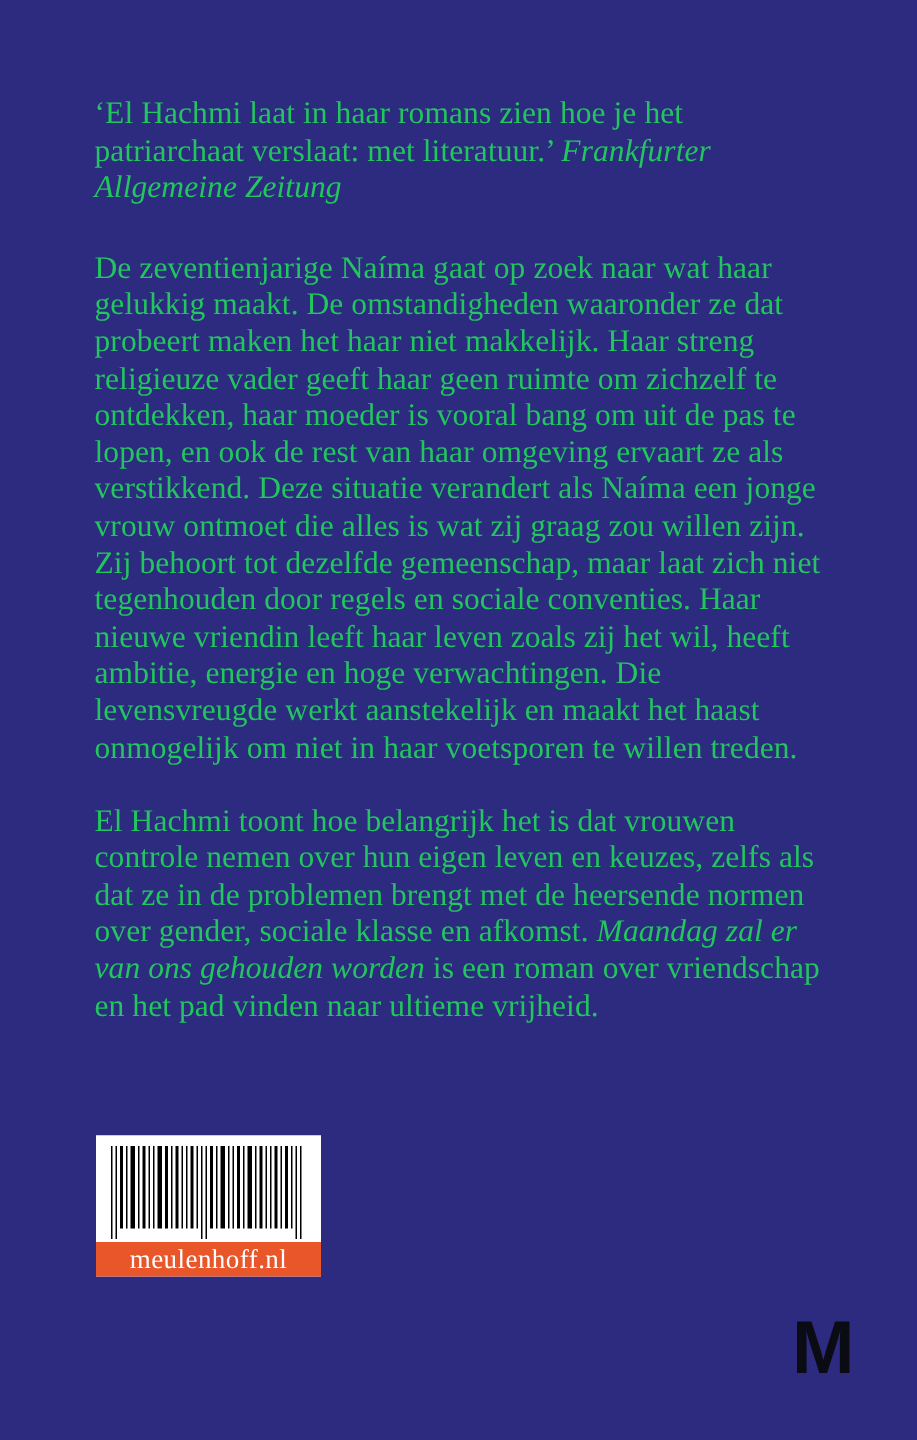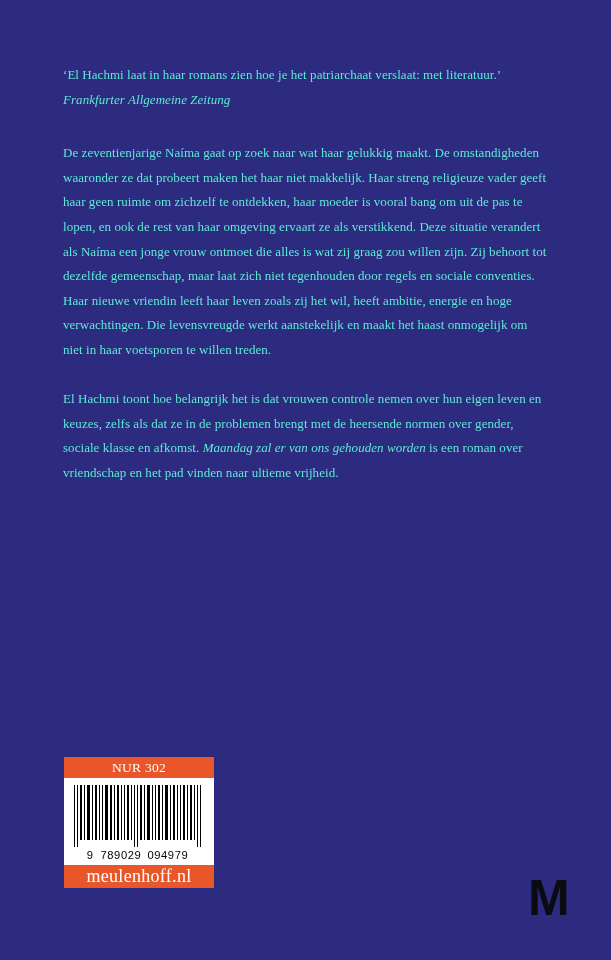--- a/index.html
+++ b/index.html
@@ -23,22 +23,22 @@
 
   
   .text-column {
     position: absolute;
     left: 63px;
     top: 63px;
     width: 487px;
   }
 
   .blurb-para {
-    color: #5eead4;
-    font-size: 13px;
+    color: #22c55e;
+    font-size: 21px;
     line-height: 24.6px;
     margin: 0 0 24.5px 0;
     letter-spacing: 0.05px;
     text-rendering: optimizeLegibility;
     font-family: Liberation Serif, serif;
   }
 
   .blurb-para:last-child {
     margin-bottom: 12px;
   }
@@ -134,21 +134,20 @@
     <p class="blurb-para quote-para"><span>‘El Hachmi laat in haar romans zien hoe je het patriarchaat verslaat: met literatuur.’ </span><span class="src">Frankfurter Allgemeine Zeitung</span></p>
 
     <p class="blurb-para">De zeventienjarige Naíma gaat op zoek naar wat haar gelukkig maakt. De omstandigheden waaronder ze dat probeert maken het haar niet makkelijk. Haar streng religieuze vader geeft haar geen ruimte om zichzelf te ontdekken, haar moeder is vooral bang om uit de pas te lopen, en ook de rest van haar omgeving ervaart ze als verstikkend. Deze situatie verandert als Naíma een jonge vrouw ontmoet die alles is wat zij graag zou willen zijn. Zij behoort tot dezelfde gemeenschap, maar laat zich niet tegenhouden door regels en sociale conventies. Haar nieuwe vriendin leeft haar leven zoals zij het wil, heeft ambitie, energie en hoge verwachtingen. Die levensvreugde werkt aanstekelijk en maakt het haast onmogelijk om niet in haar voetsporen te willen treden.</p>
 
     <p class="blurb-para"><span>El Hachmi toont hoe belangrijk het is dat vrouwen controle nemen over hun eigen leven en keuzes, zelfs als dat ze in de problemen brengt met de heersende normen over gender, sociale klasse en afkomst. </span><span class="booktitle">Maandag zal er van ons gehouden worden</span><span> is een roman over vriendschap en het pad vinden naar ultieme vrijheid.</span></p>
 
   </div>
 
   <div class="barcode-block">
 
-    <div class="nur-band">NUR 302</div>
 
     <div class="barcode-area">
       <svg class="bars" viewBox="0 0 132 62" preserveAspectRatio="none">
         <rect x="0" y="0" width="132" height="62" fill="#ffffff"></rect>
         <g fill="#000000">
           <rect x="1" y="0" width="1" height="62"></rect>
           <rect x="4" y="0" width="1" height="62"></rect>
           <rect x="7" y="0" width="2" height="55"></rect>
           <rect x="11" y="0" width="1" height="55"></rect>
           <rect x="14" y="0" width="3" height="55"></rect>
@@ -181,21 +180,20 @@
           <rect x="110" y="0" width="2" height="55"></rect>
           <rect x="114" y="0" width="1" height="55"></rect>
           <rect x="117" y="0" width="2" height="55"></rect>
           <rect x="121" y="0" width="1" height="55"></rect>
           <rect x="124" y="0" width="1" height="62"></rect>
           <rect x="127" y="0" width="1" height="62"></rect>
         </g>
       </svg>
     </div>
 
-    <div class="isbn-row"><span class="isbn-lead">9</span><span class="isbn-group">789029</span><span class="isbn-group">094979</span></div>
 
     <div class="site-band">meulenhoff.nl</div>
 
   </div>
 
   <div class="publisher-logo">M</div>
 
 </div>
 
 </body></html>

